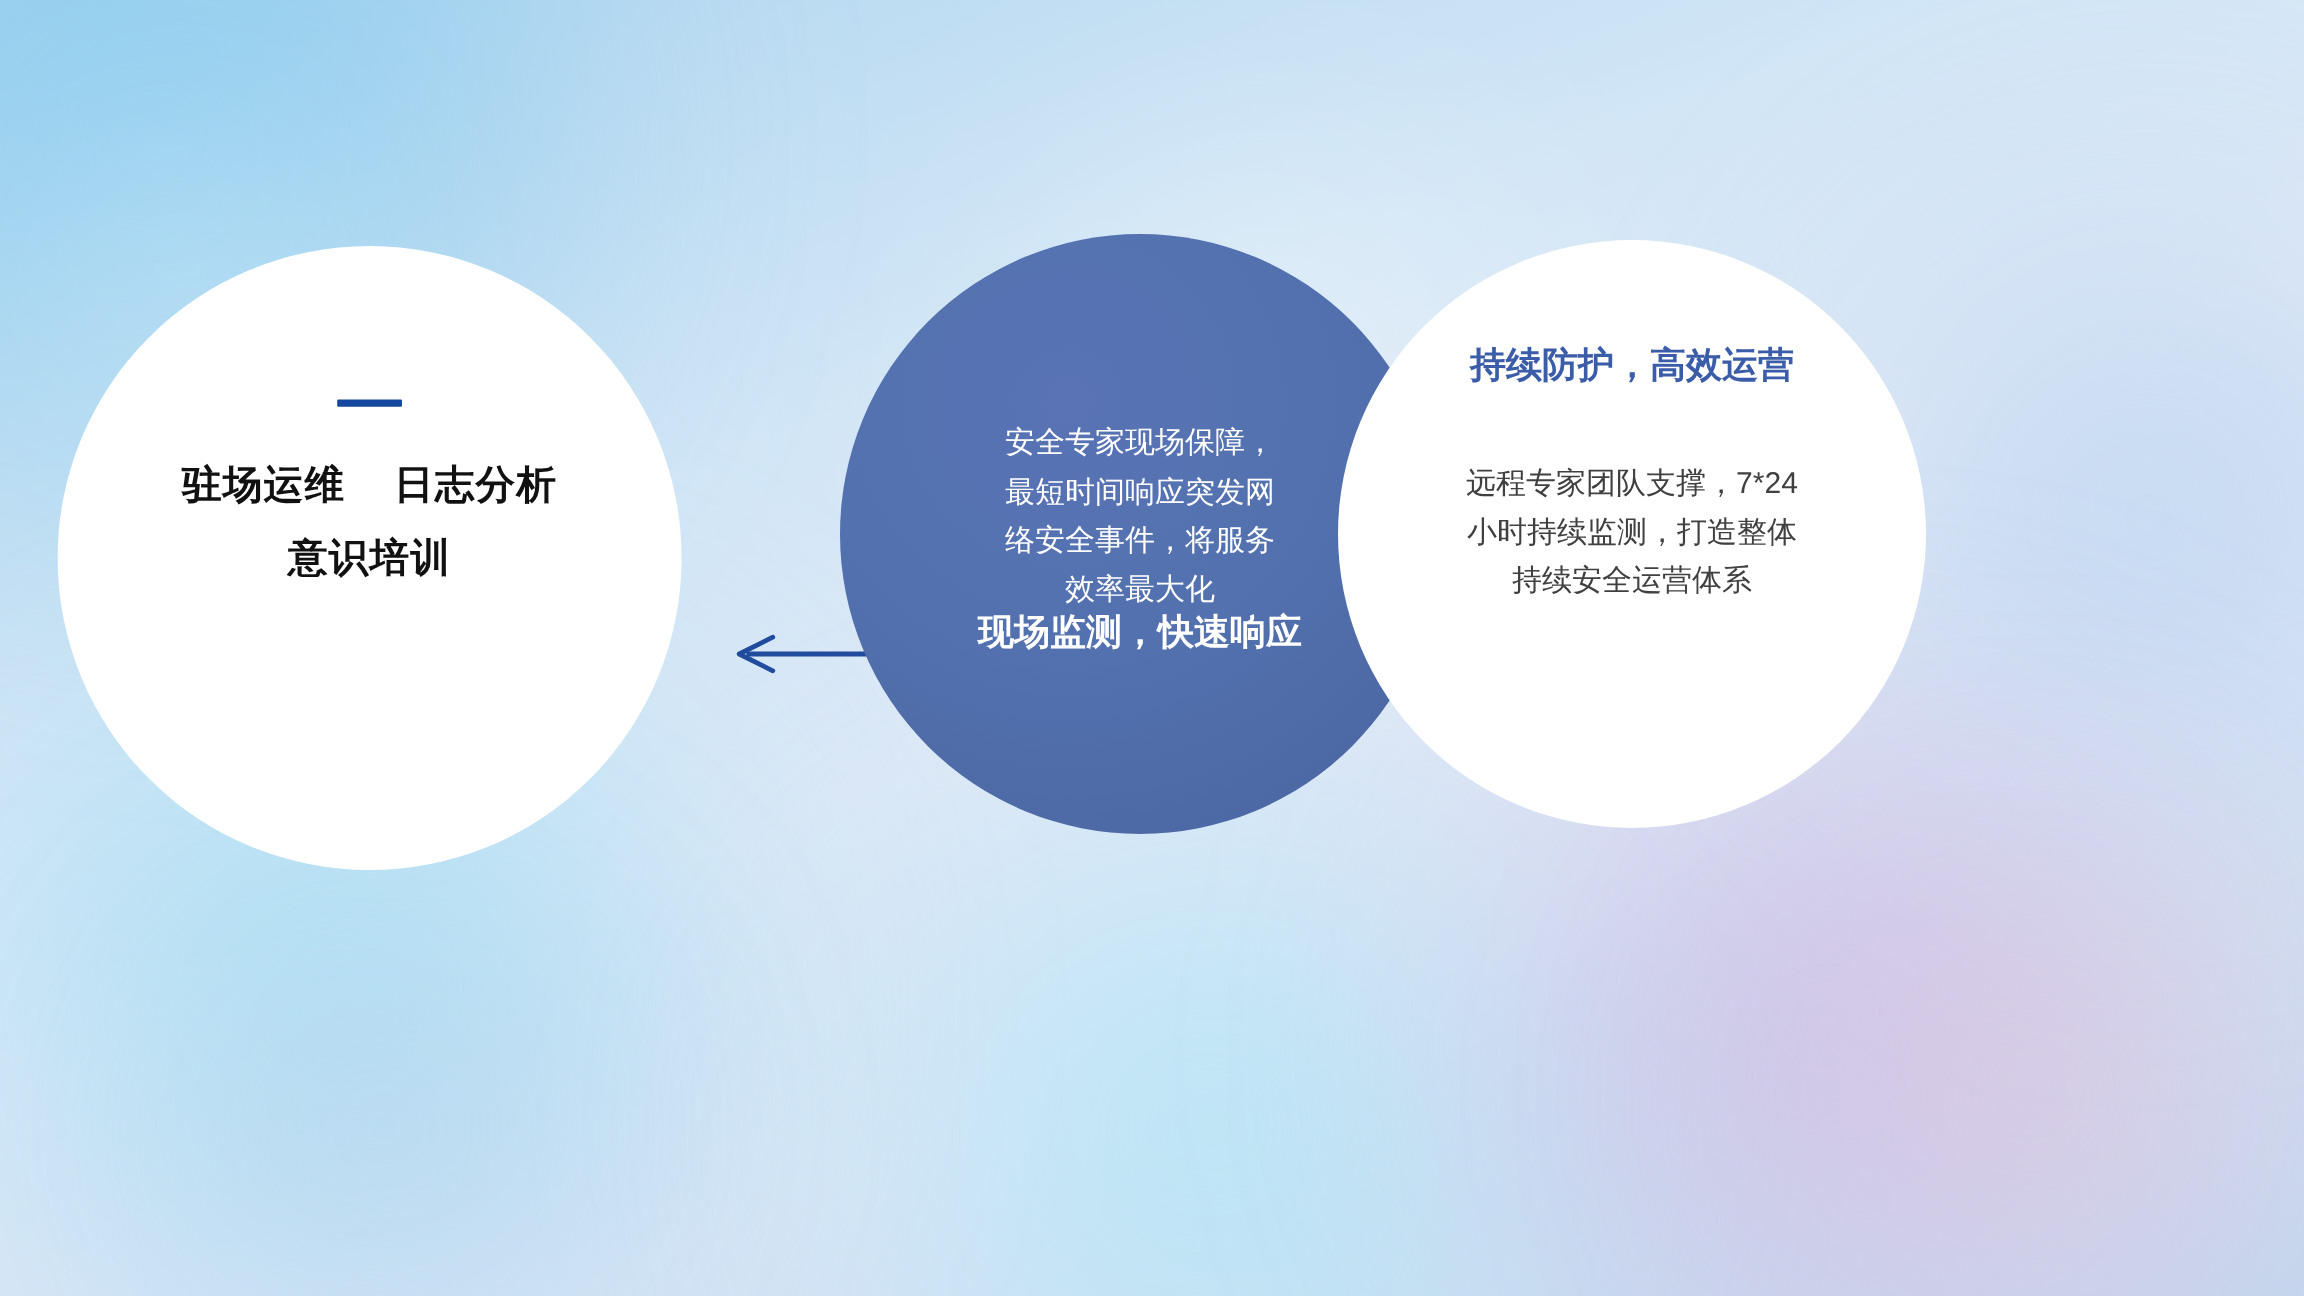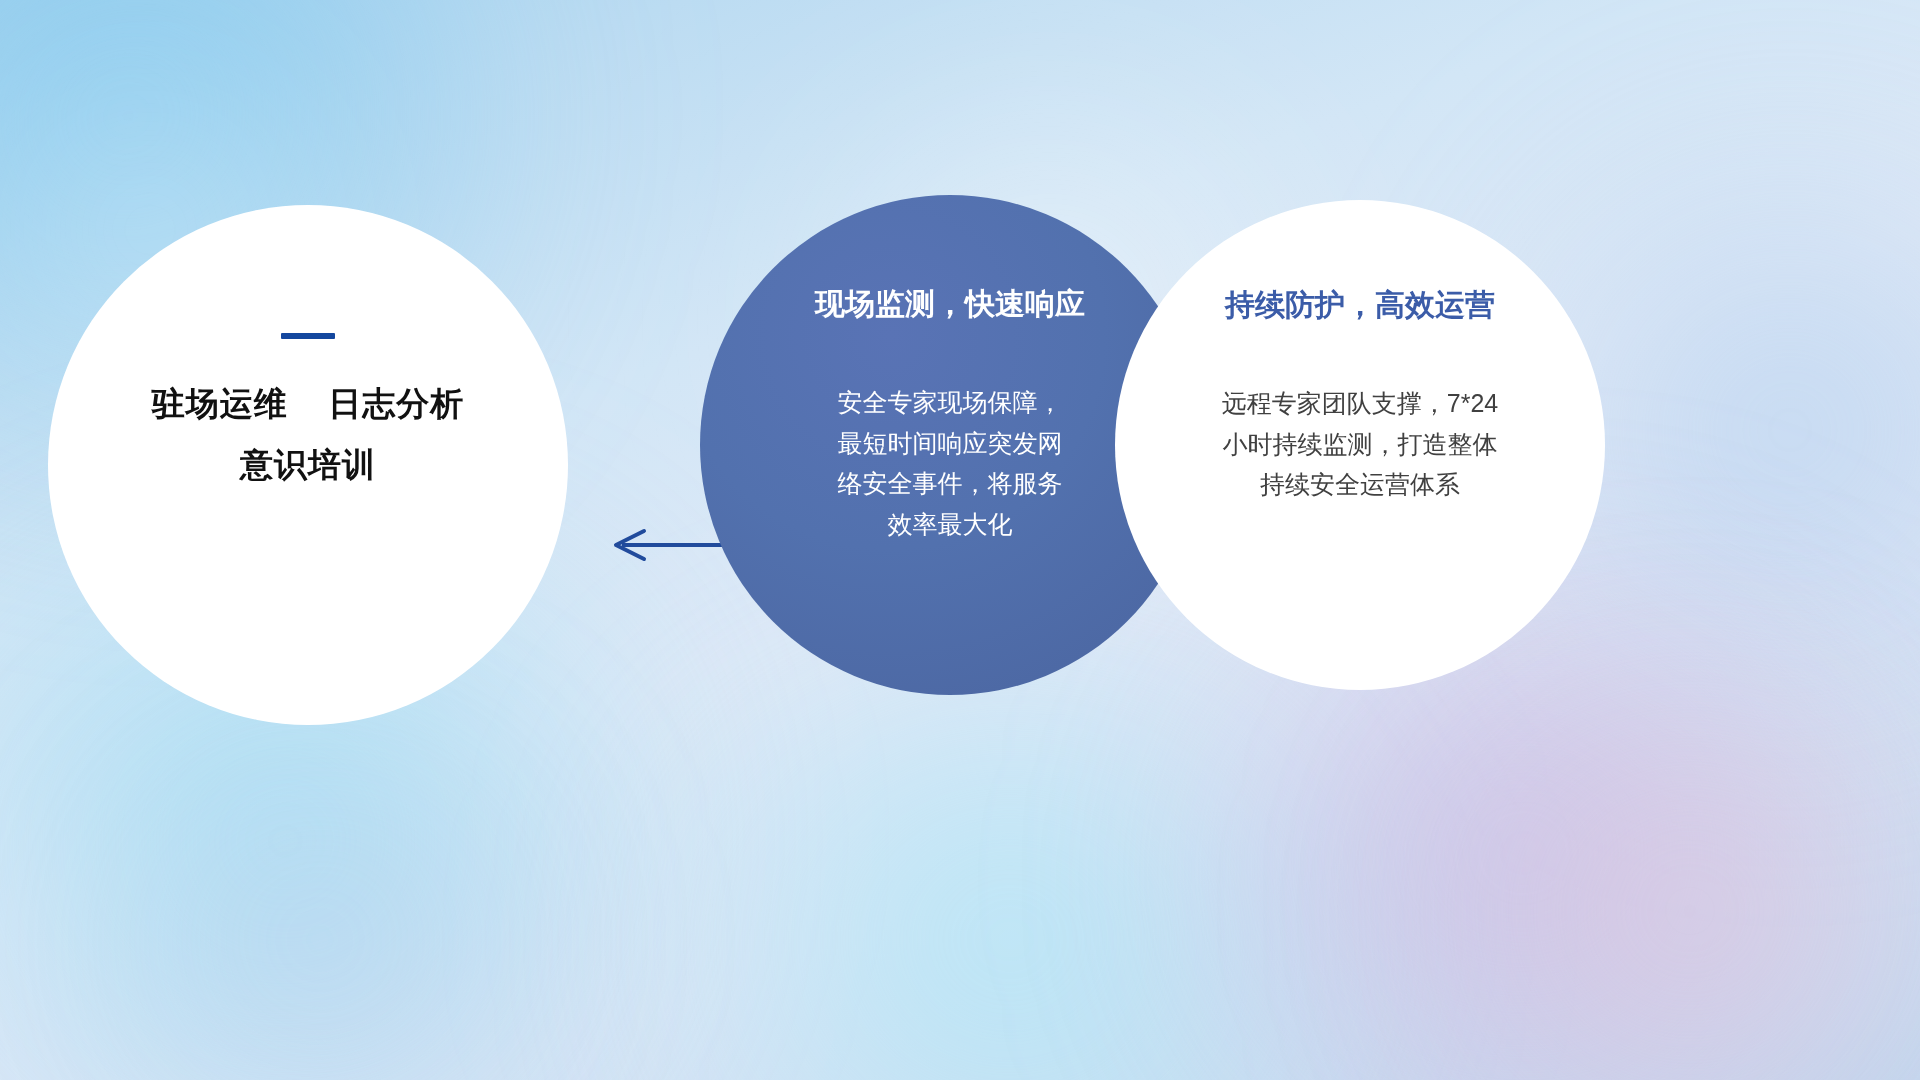--- a/index.html
+++ b/index.html
@@ -93,27 +93,27 @@
 
 <div class="circle" id="circle-left">
   <div id="left-dash"></div>
   <div class="left-lines">
     <div class="left-line">驻场运维    日志分析</div>
     <div class="left-line">意识培训</div>
   </div>
 </div>
 
 <div class="circle" id="circle-mid">
-  <div id="mid-title">现场监测，快速响应</div>
   <div id="mid-body">
     <div>安全专家现场保障，</div>
     <div>最短时间响应突发网</div>
     <div>络安全事件，将服务</div>
     <div>效率最大化</div>
   </div>
+  <div id="mid-title">现场监测，快速响应</div>
 </div>
 
 <div class="circle" id="circle-right">
   <div id="right-title">持续防护，高效运营</div>
   <div id="right-body">
     <div>远程专家团队支撑，7*24</div>
     <div>小时持续监测，打造整体</div>
     <div>持续安全运营体系</div>
   </div>
 </div>

